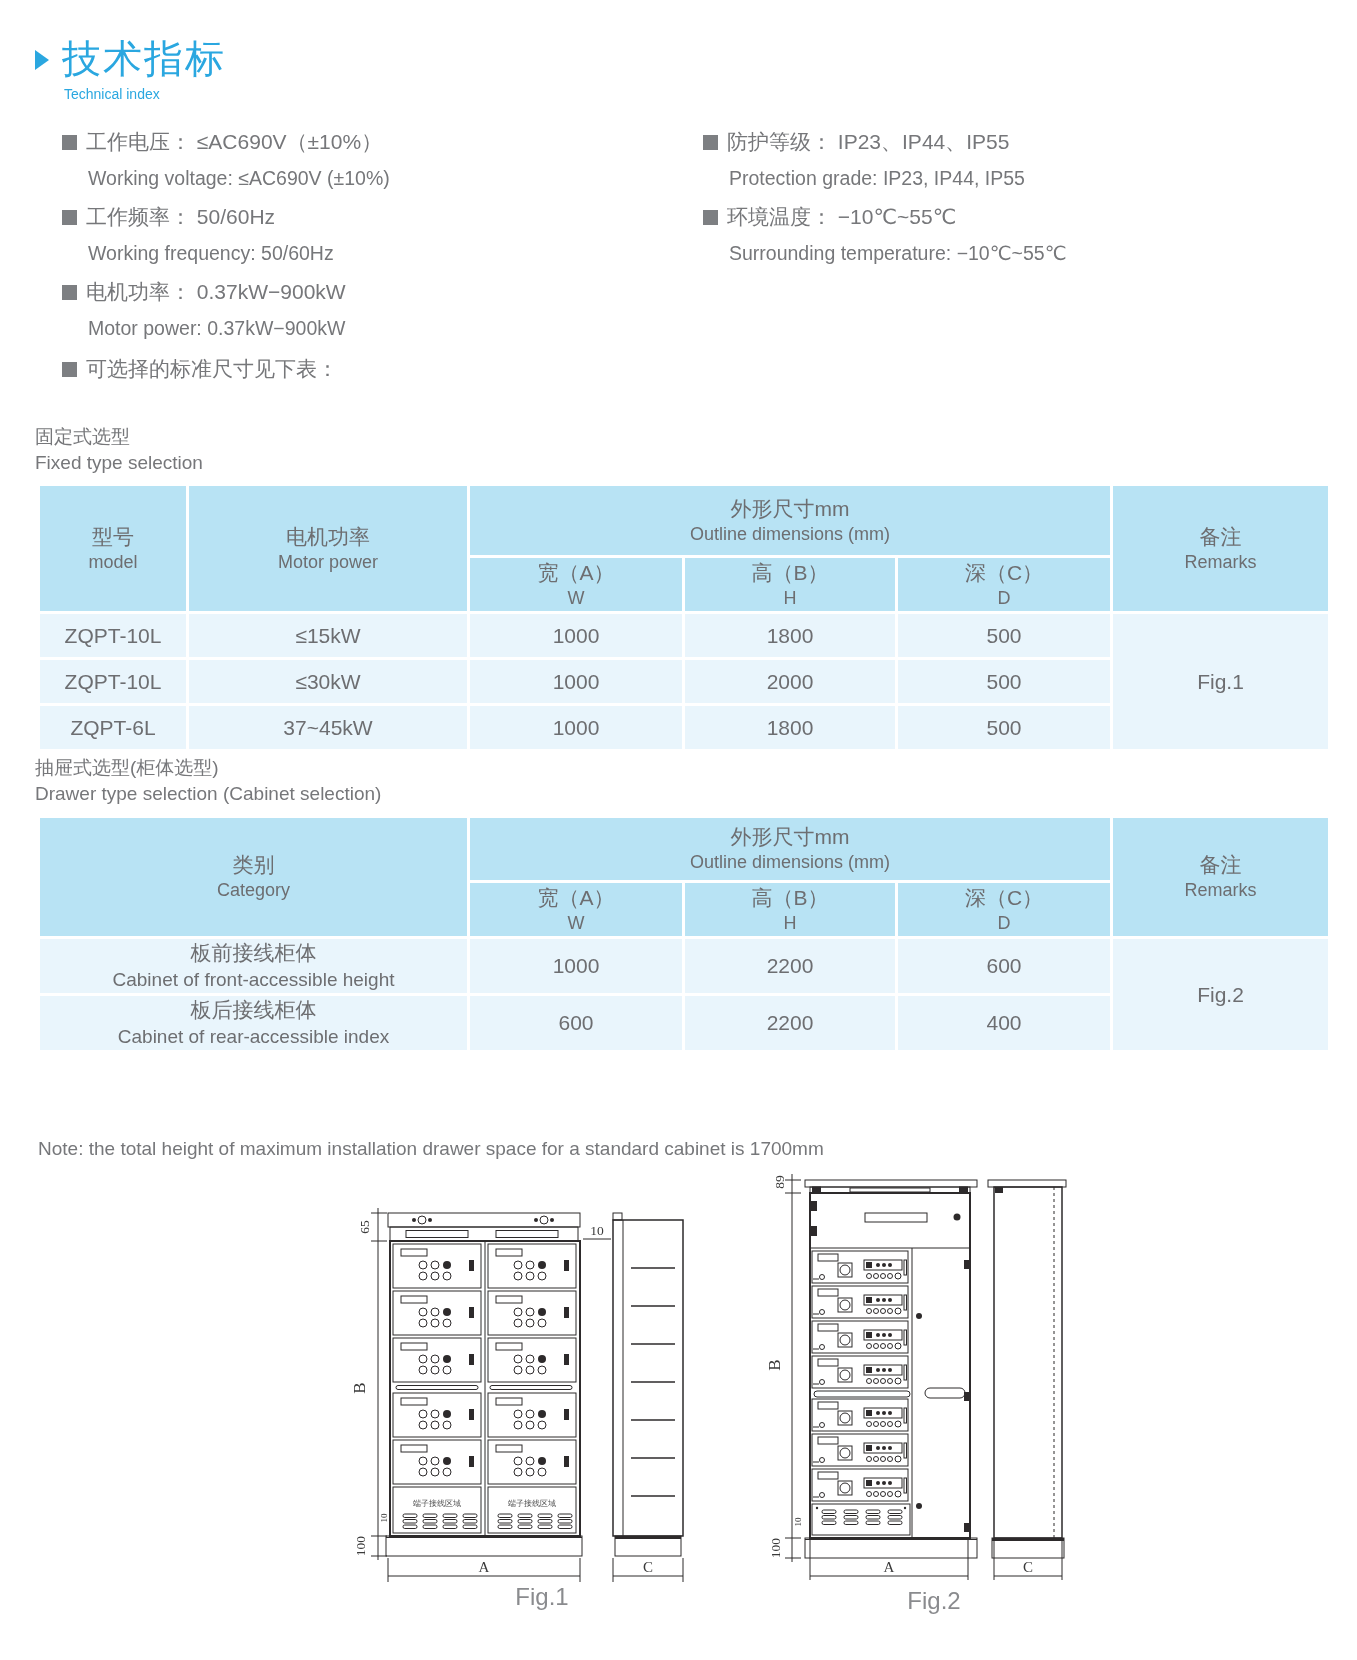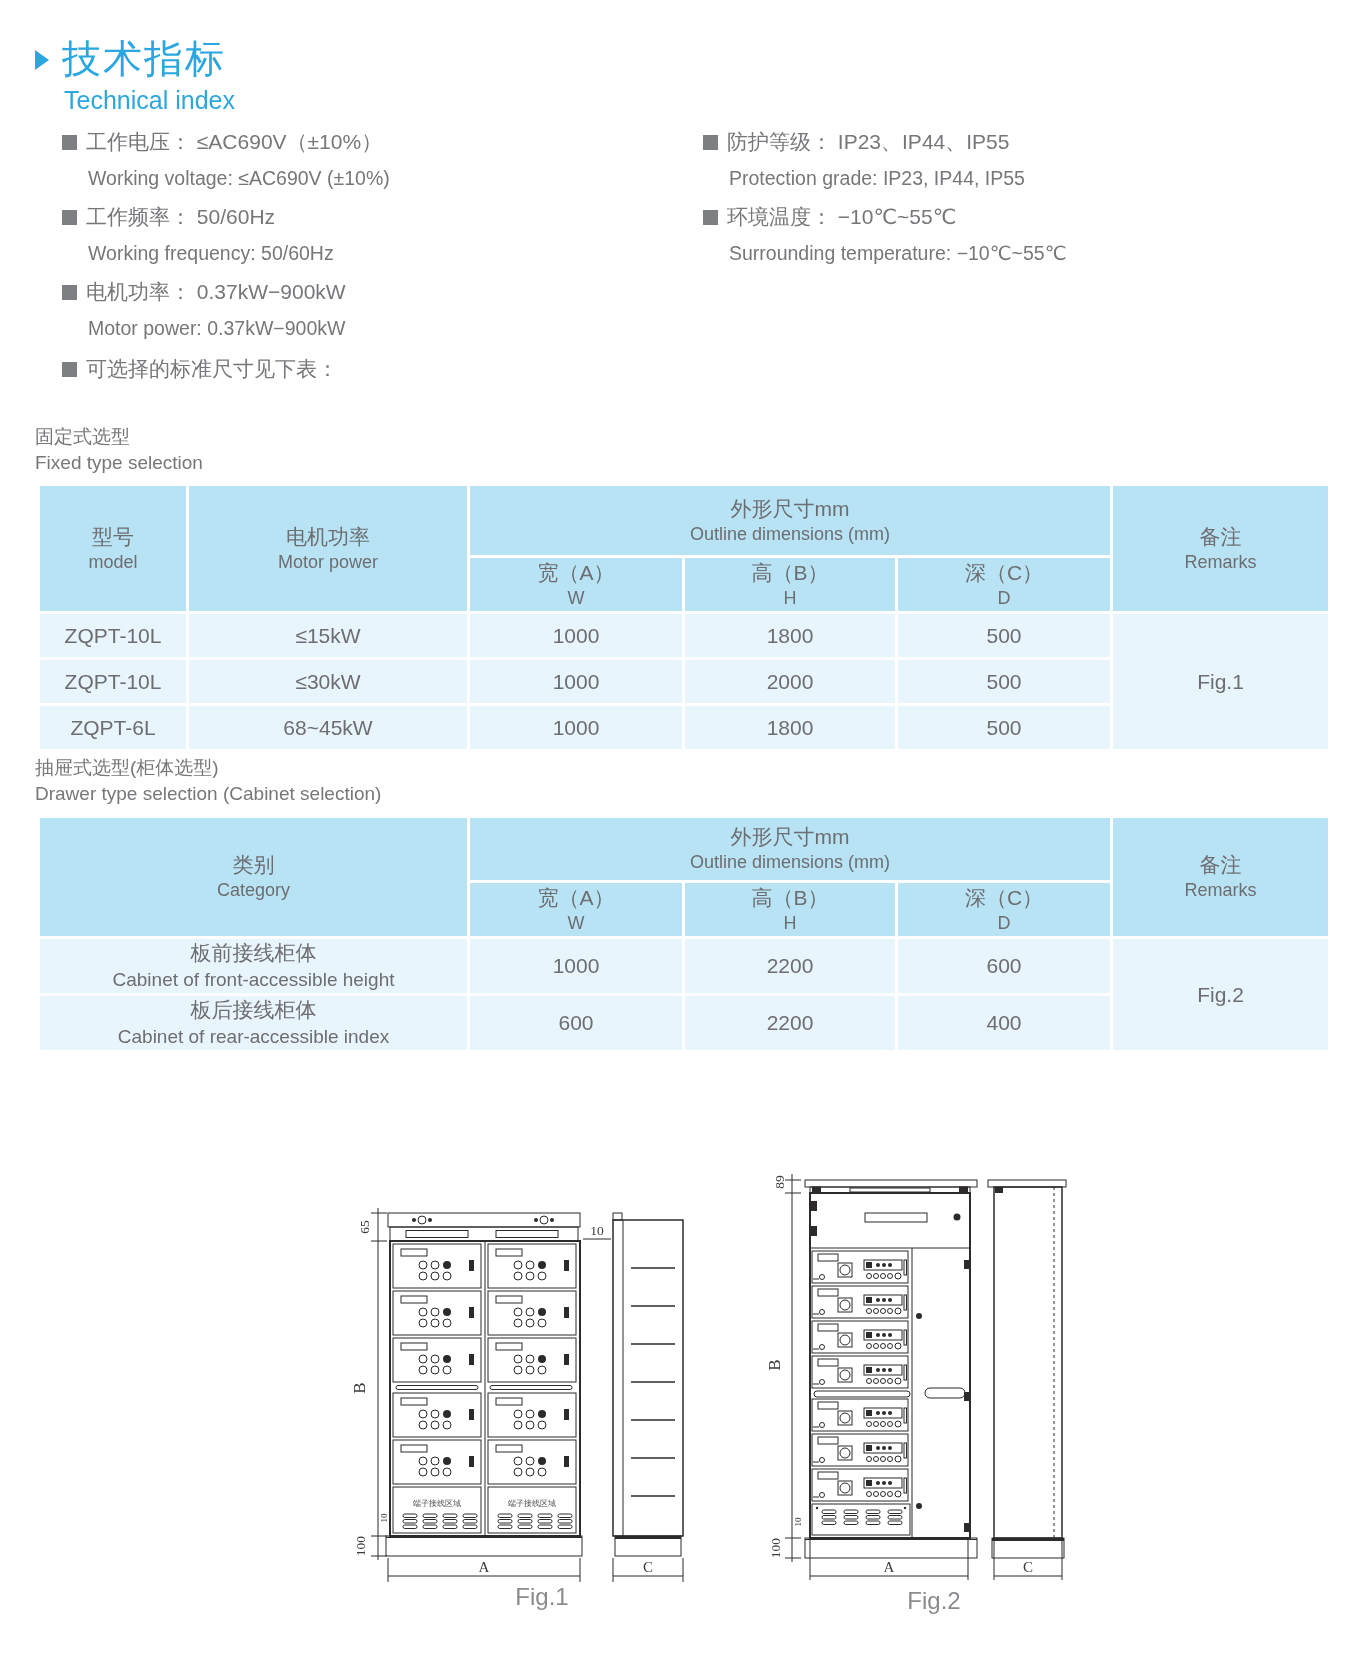--- a/index.html
+++ b/index.html
@@ -12,21 +12,21 @@
     position:absolute; left:35px; top:50px; width:0; height:0;
     border-left:14px solid var(--accent-blue,#2aa7e0);
     border-top:10px solid transparent; border-bottom:10px solid transparent;
   }
   .page-title {
     position:absolute; left:62px; top:32px; margin:0;
     font-size:39px; font-weight:normal; color:var(--accent-blue,#2aa7e0); letter-spacing:2px;
   }
   .page-subtitle {
     position:absolute; left:64px; top:86px;
-    font-size:25px; color:var(--accent-blue,#2aa7e0);text-align:center;
+    font-size:14px; color:var(--accent-blue,#2aa7e0);text-align:center;
   }
   
   .spec-zh { position:absolute; font-size:21px; color:var(--text-gray,#76777a); white-space:nowrap; }
   .spec-en { position:absolute; font-size:19.5px; color:var(--text-gray,#76777a); white-space:nowrap; }
   .bullet {
     display:inline-block; width:15px; height:15px; background:var(--bullet-gray,#7d7f82);
     margin-right:9px; vertical-align:-1px;
   }
   
   .sec-zh { position:absolute; font-size:19px; color:var(--text-gray,#76777a); }
@@ -151,21 +151,21 @@
       </tr>
       <tr>
         <td>ZQPT-10L</td>
         <td>≤30kW</td>
         <td>1000</td>
         <td>2000</td>
         <td>500</td>
       </tr>
       <tr>
         <td>ZQPT-6L</td>
-        <td>68~45kW</td>
+        <td>37~45kW</td>
         <td>1000</td>
         <td>1800</td>
         <td>500</td>
       </tr>
     </tbody>
   </table>
 
   <div class="sec-zh" style="left:35px; top:755px;">抽屉式选型(柜体选型)</div>
   <div class="sec-en" style="left:35px; top:783px;">Drawer type selection (Cabinet selection)</div>
 
@@ -223,20 +223,21 @@
           <div class="zh">板后接线柜体</div>
           <div class="en">Cabinet of rear-accessible index</div>
         </td>
         <td>600</td>
         <td>2200</td>
         <td>400</td>
       </tr>
     </tbody>
   </table>
 
+  <div class="note-en">Note: the total height of maximum installation drawer space for a standard cabinet is 1700mm</div>
 
   <svg id="fig1" class="fig" width="352" height="470" viewBox="0 0 352 470">
     <defs>
       <g id="f1u">
         <rect class="ln" x="0" y="0" width="88" height="44"></rect>
         <rect class="ln" x="8" y="5" width="26" height="7"></rect>
         <circle class="ln" cx="30" cy="21" r="4"></circle>
           <circle class="ln" cx="42" cy="21" r="4"></circle>
           <circle class="fl" cx="54" cy="21" r="4"></circle>
         <circle class="ln" cx="30" cy="32" r="4"></circle>

